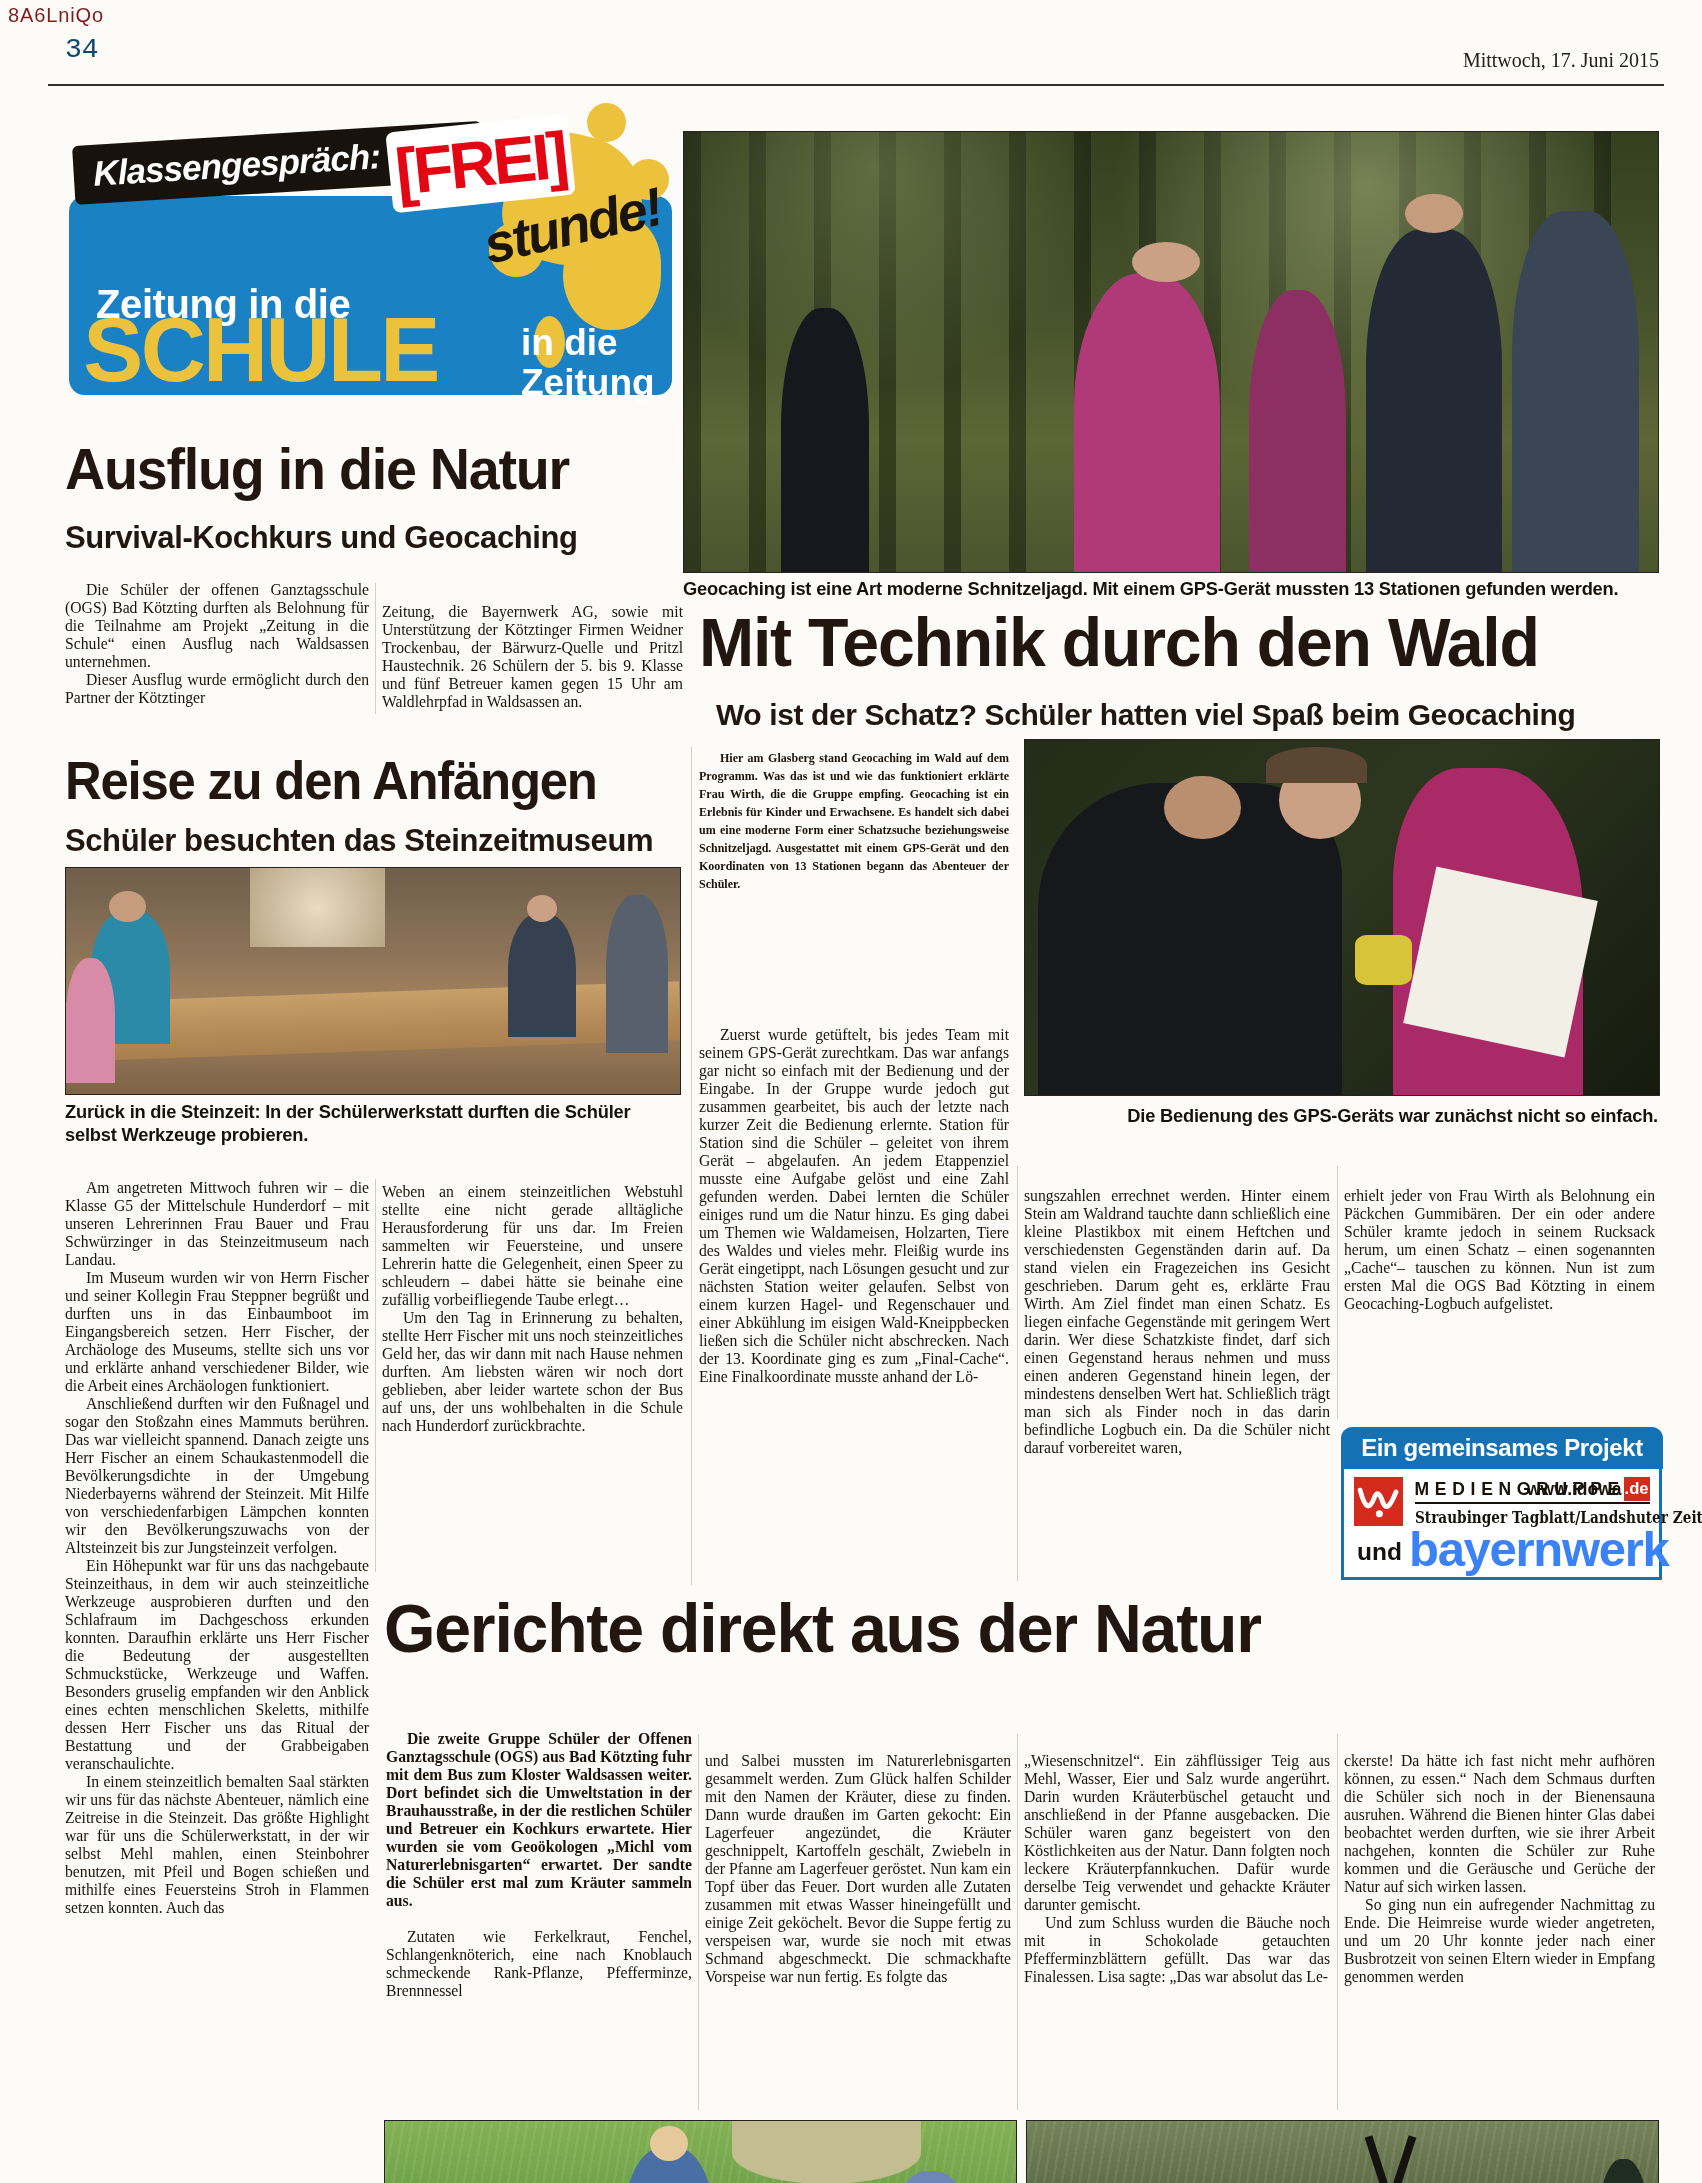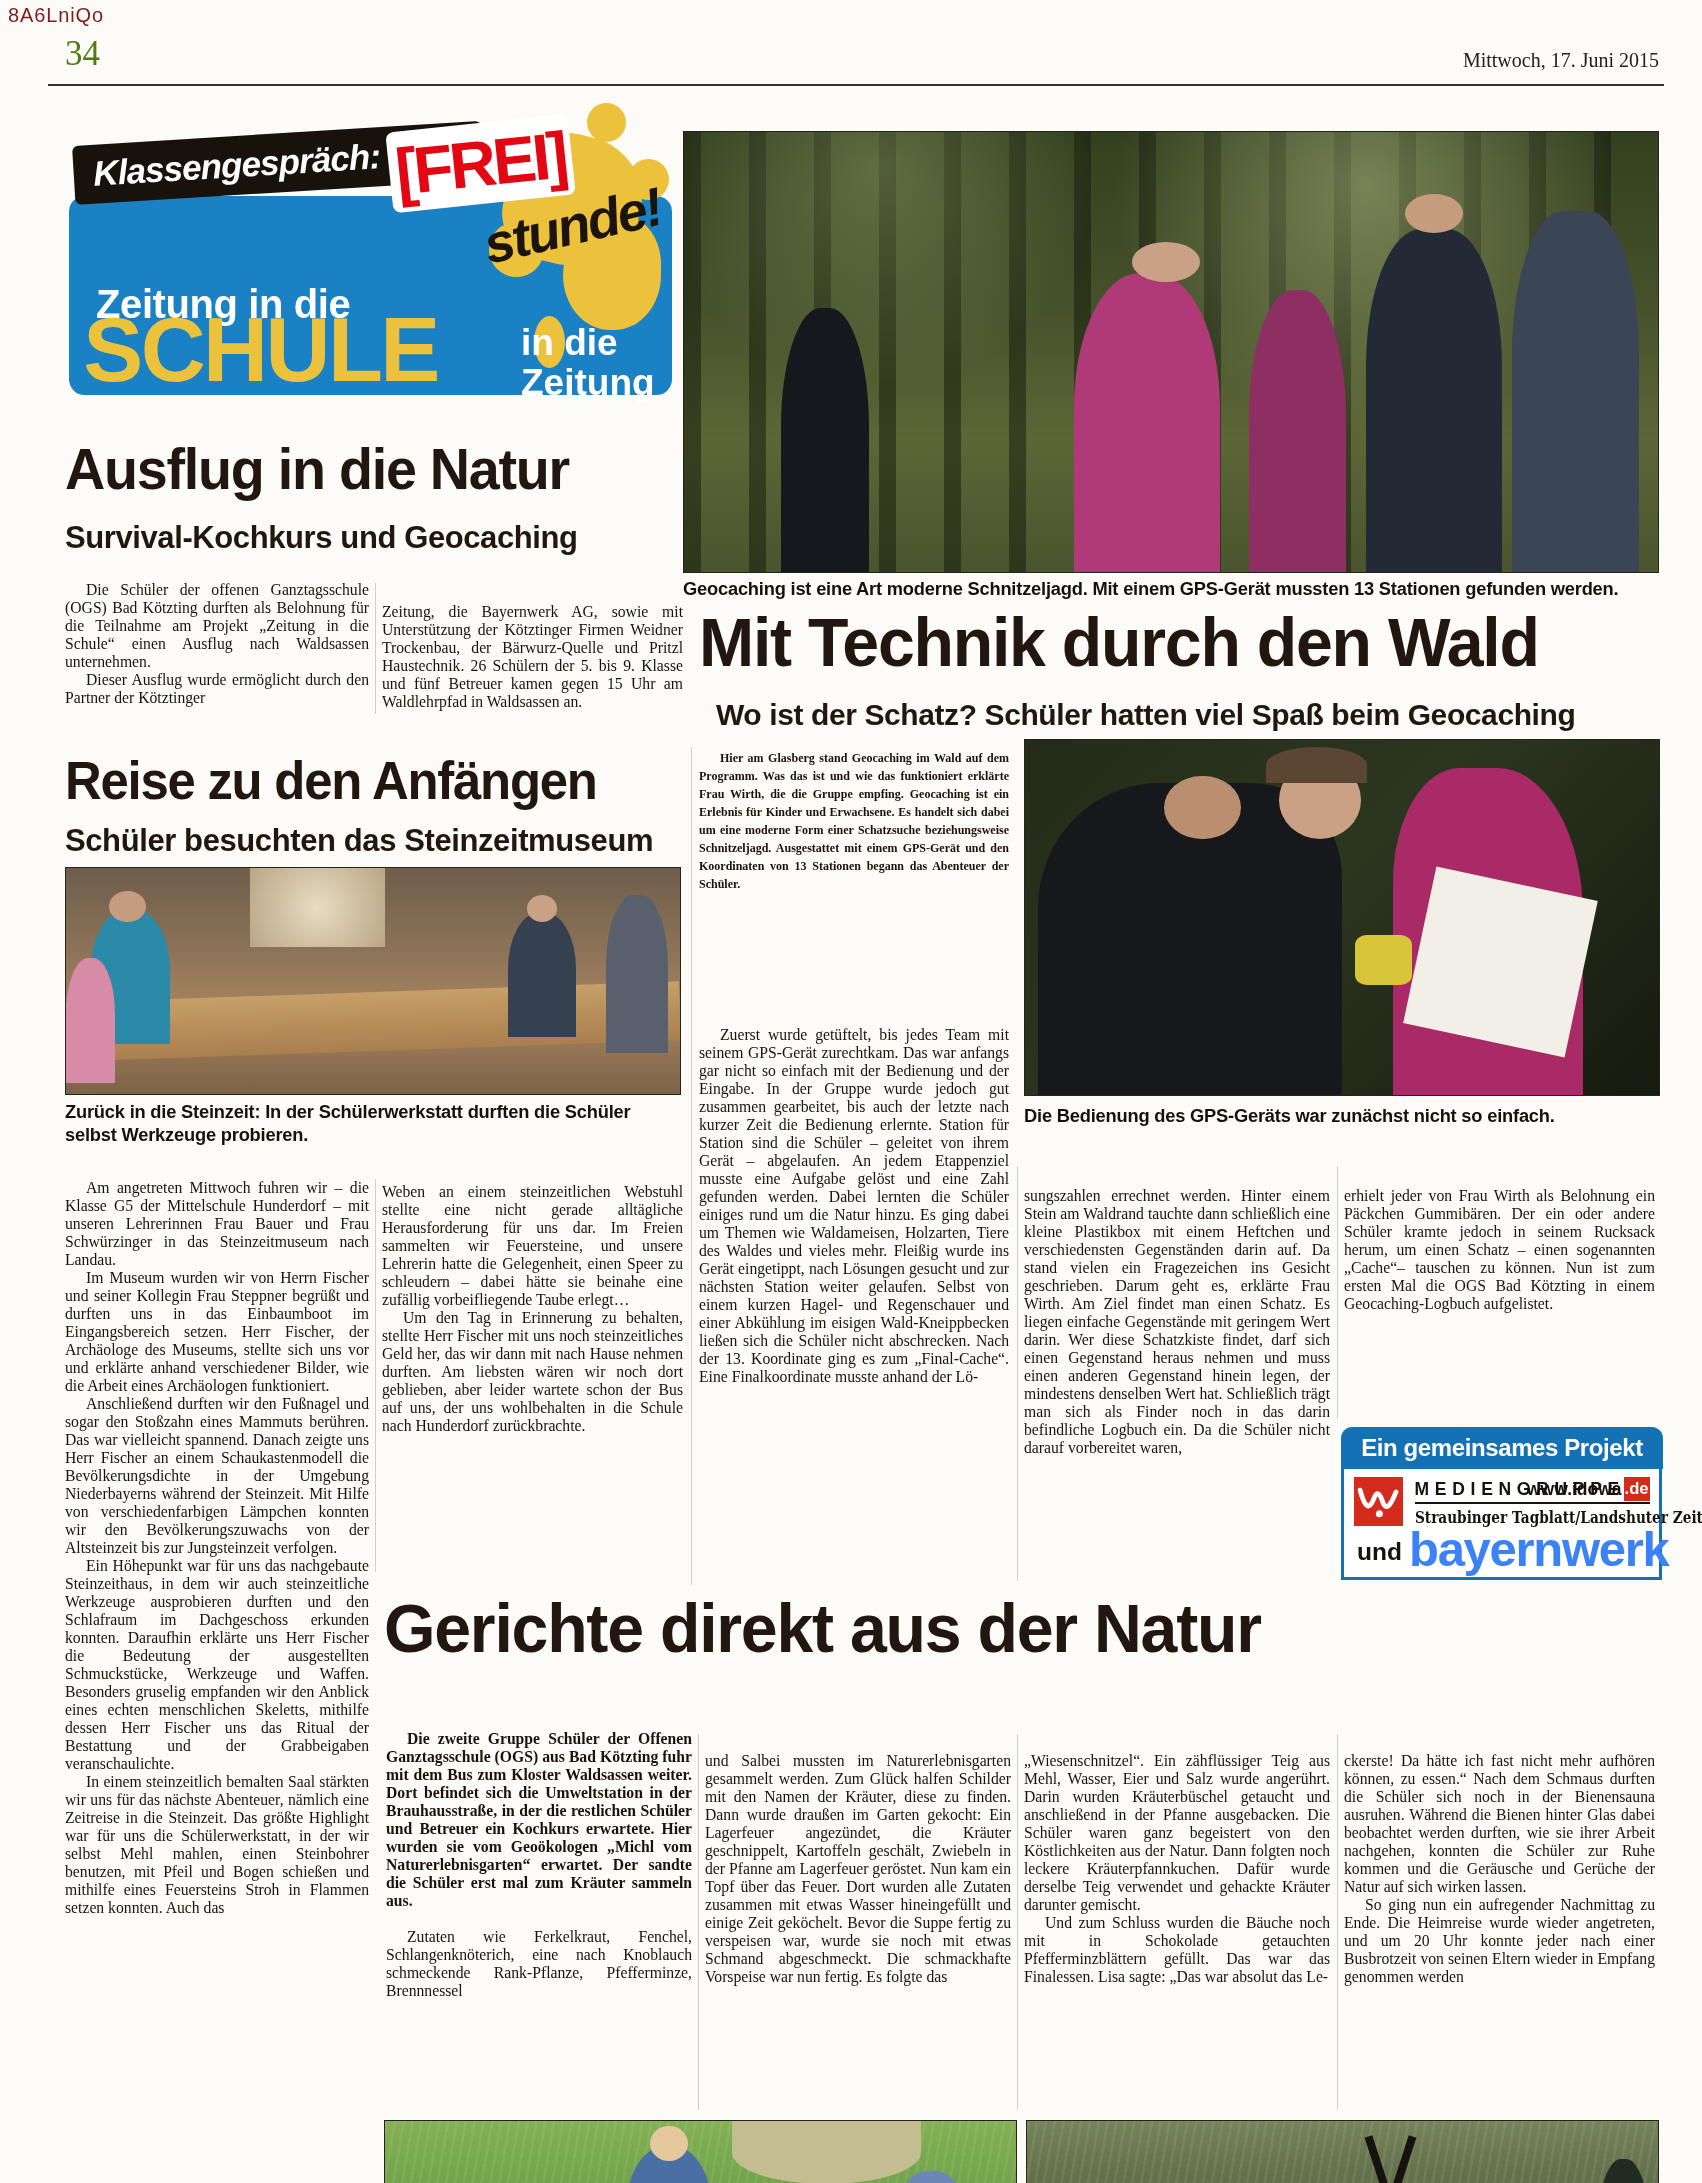--- a/index.html
+++ b/index.html
@@ -1,21 +1,21 @@
 <!DOCTYPE html>
 <html style="font-size:7px"><head>
 <meta charset="utf-8">
 <style>
   html,body{margin:0;padding:0;}
   body{width:1703px;height:2460px;background:#e9e7e1;font-family:"Liberation Sans",sans-serif;}
   #page{position:relative;width:1703px;height:2460px;background:#fcfbf7;overflow:hidden;color:#1b130b;}
 
   
   .watermark{position:absolute;left:7.9px;top:3.5px;font-size:20px;color:#7f1d1d;letter-spacing:0.9px;}
-  .pageno{position:absolute;left:65px;top:34px;font-family:Liberation Serif, serif;font-size:35px;color:#4d7c0f;}
+  .pageno{position:absolute;left:65px;top:34px;font-family:Liberation Mono, monospace;font-size:28px;color:#0c4a6e;}
   .dateline{position:absolute;right:44px;top:49px;font-family:"Liberation Serif",serif;font-size:20px;color:#24201a;}
   .headrule{position:absolute;left:48px;top:84px;width:1616px;height:1.7px;background:#35302a;}
 
   
   .masthead{position:absolute;left:65px;top:131px;width:611px;height:279px;}
   .mh-blue{position:absolute;left:4.4px;top:65px;width:603px;height:199px;background:#1a82c4;border-radius:15.7px;}
   .mh-ribbon{position:absolute;left:6.5px;top:15.3px;width:410px;height:59px;background:#17120c;border-radius:6.1px;transform:rotate(-3.5deg);transform-origin:left top;}
   .mh-ribbon span{display:block;padding-left:19.6px;line-height:58px;font-size:35px;font-weight:bold;font-style:italic;color:#ffffff;letter-spacing:-0.9px;}
   .mh-frei{position:absolute;left:324px;top:-7.9px;transform:rotate(-6deg);background:#ffffff;border-radius:7.9px;padding:0 6.1px;z-index:3;}
   .mh-frei span{font-size:65px;font-weight:900;color:#e30613;letter-spacing:-3.5px;line-height:1.25;}
@@ -167,21 +167,21 @@
 
   <div class="photo ph-gps" style="left:1024px;top:739px;width:634px;height:355px;">
     <div class="fig" style="left:2%;top:12%;width:48%;height:88%;background:#17181c;border-radius:40% 30% 0 0;"></div>
     <div class="fig" style="left:58%;top:8%;width:30%;height:92%;background:#a92a66;border-radius:35% 45% 0 0;"></div>
     <div class="fig" style="left:40%;top:6%;width:13%;height:22%;background:#caa184;border-radius:50%;"></div>
     <div class="fig" style="left:38%;top:2%;width:16%;height:10%;background:#5a4632;border-radius:50% 50% 0 0;"></div>
     <div class="fig" style="left:22%;top:10%;width:12%;height:18%;background:#b98f70;border-radius:50%;"></div>
     <div class="fig" style="left:62%;top:40%;width:26%;height:45%;background:#f2efe6;transform:rotate(12deg);"></div>
     <div class="fig" style="left:52%;top:55%;width:9%;height:14%;background:#d8c438;border-radius:20%;"></div>
   </div>
-  <div class="caption" style="left:1024px;top:1104px;width:634px;">Die Bedienung des GPS-Geräts war zunächst nicht so einfach.</div>
+  <div class="caption" style="left:1024px;top:1104px;width:634px;text-align:right;">Die Bedienung des GPS-Geräts war zunächst nicht so einfach.</div>
 
   <div class="col" style="left:699px;top:1026px;width:310px;height:561px;">
     <p>Zuerst wurde getüftelt, bis jedes Team mit seinem GPS-Gerät zurechtkam. Das war anfangs gar nicht so einfach mit der Bedienung und der Eingabe. In der Gruppe wurde jedoch gut zusammen gearbeitet, bis auch der letzte nach kurzer Zeit die Bedienung erlernte. Station für Station sind die Schüler – geleitet von ihrem Gerät – abgelaufen. An jedem Etappenziel musste eine Aufgabe gelöst und eine Zahl gefunden werden. Dabei lernten die Schüler einiges rund um die Natur hinzu. Es ging dabei um Themen wie Waldameisen, Holzarten, Tiere des Waldes und vieles mehr. Fleißig wurde ins Gerät eingetippt, nach Lösungen gesucht und zur nächsten Station weiter gelaufen. Selbst von einem kurzen Hagel- und Regenschauer und einer Abkühlung im eisigen Wald-Kneippbecken ließen sich die Schüler nicht abschrecken. Nach der 13. Koordinate ging es zum „Final-Cache“. Eine Finalkoordinate musste anhand der Lö-</p>
   </div>
   <div class="col" style="left:1024px;top:1165px;width:306px;height:511px;">
     <p class="cont">sungszahlen errechnet werden. Hinter einem Stein am Waldrand tauchte dann schließlich eine kleine Plastikbox mit einem Heftchen und verschiedensten Gegenständen darin auf. Da stand vielen ein Fragezeichen ins Gesicht geschrieben. Darum geht es, erklärte Frau Wirth. Am Ziel findet man einen Schatz. Es liegen einfache Gegenstände mit geringem Wert darin. Wer diese Schatzkiste findet, darf sich einen Gegenstand heraus nehmen und muss einen anderen Gegenstand hinein legen, der mindestens denselben Wert hat. Schließlich trägt man sich als Finder noch in das darin befindliche Logbuch ein. Da die Schüler nicht darauf vorbereitet waren,</p>
   </div>
   <div class="col" style="left:1344px;top:1165px;width:311px;height:262px;">
     <p class="cont">erhielt jeder von Frau Wirth als Belohnung ein Päckchen Gummibären. Der ein oder andere Schüler kramte jedoch in seinem Rucksack herum, um einen Schatz – einen sogenannten „Cache“– tauschen zu können. Nun ist zum ersten Mal die OGS Bad Kötzting in einem Geocaching-Logbuch aufgelistet.</p>
   </div>

